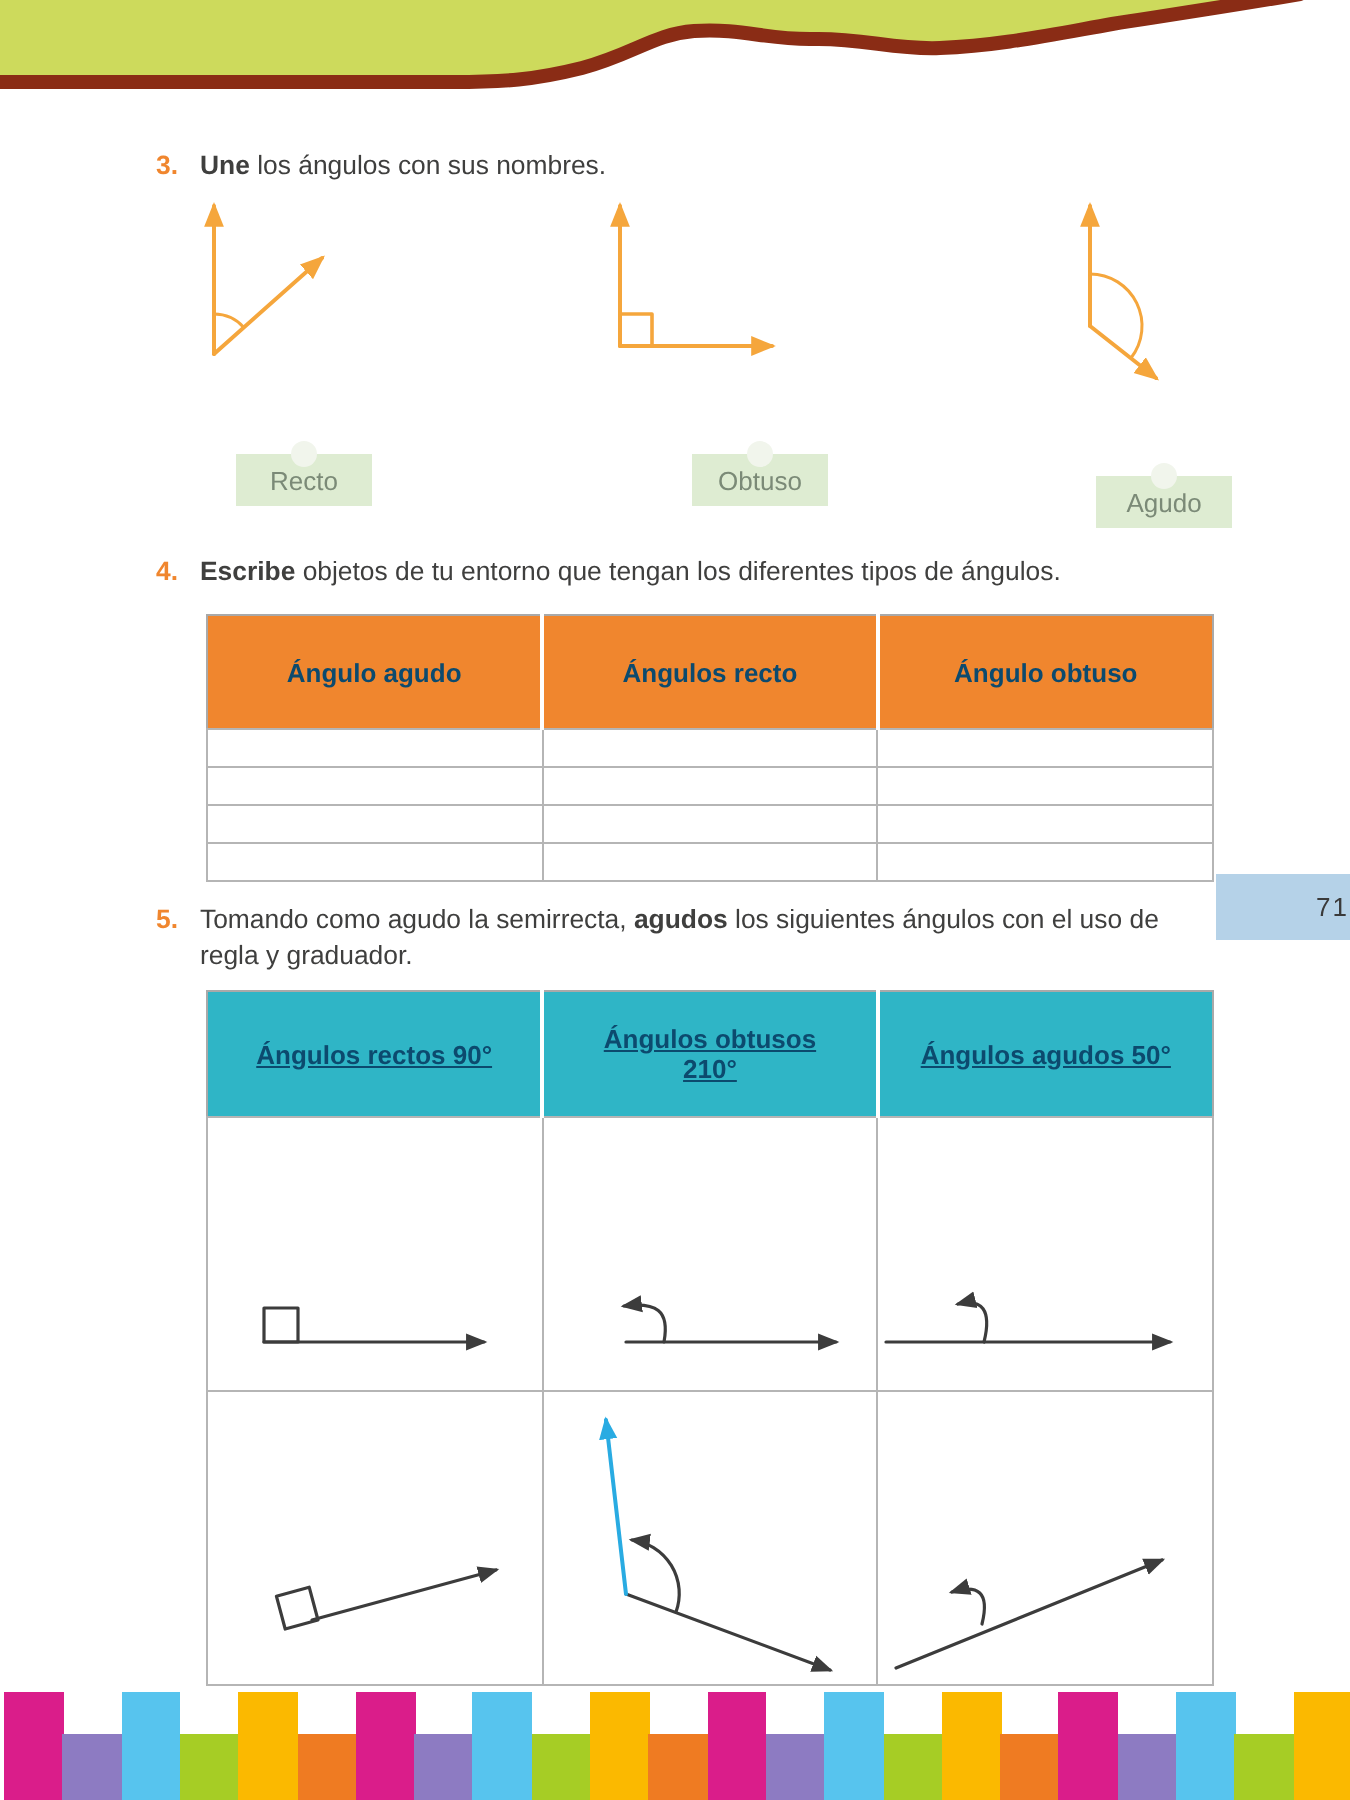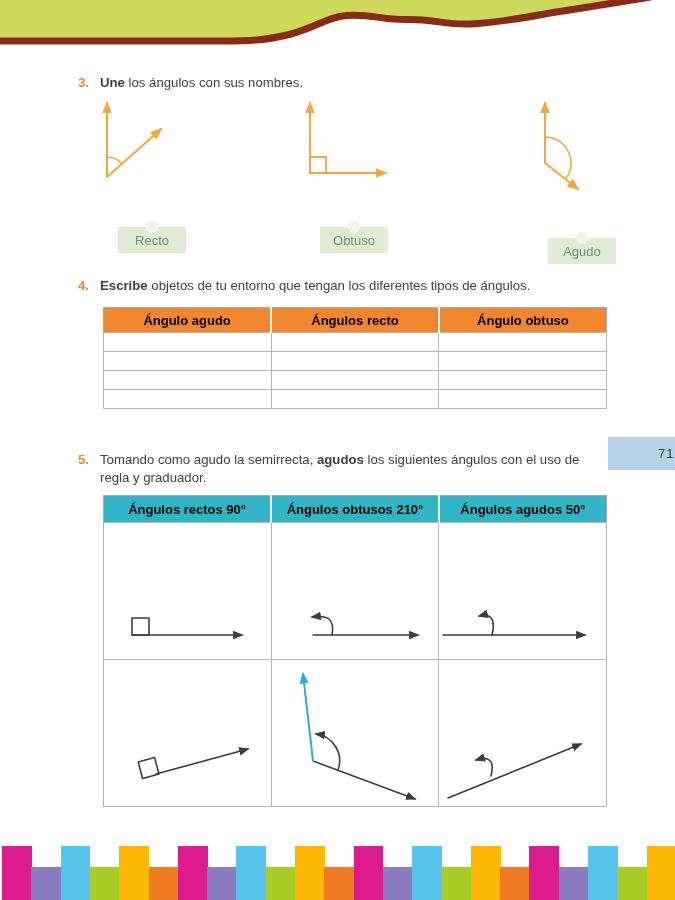--- a/index.html
+++ b/index.html
@@ -54,30 +54,30 @@
   }
 
   
   .wtable{
     position:absolute;left:103px;width:504px;
     border-collapse:collapse;table-layout:fixed;
     font-size:12.5px;color:#4a4a49;
     border:1px solid #a9a9a9;
   }
   .wtable th{
-    font-size:13px;font-weight:bold;color:#000000;
-    padding:0;text-align:center;vertical-align:middle;
+    font-size:13px;font-weight:bold;color:#0c4a6e;
+    padding:16px;text-align:center;vertical-align:middle;
   }
   .wtable th + th{border-left:2px solid #ffffff;}
   .wtable td{
     border:1px solid #b5b5b5;padding:0;text-align:center;vertical-align:middle;
   }
   #table4 th{background:var(--accent-orange);height:24px;}
   #table4 td{height:18px;}
-  #table5 th{background:var(--teal);height:26px;}
+  #table5 th{background:var(--teal);height:26px;text-decoration:underline;}
   #table5 td{height:136px;}
   #table5 tr:last-child td{height:146px;}
 
   
   .badge{
     position:absolute;left:608px;top:437px;width:67px;height:33px;
     background:var(--badge-blue);
     display:flex;align-items:center;
     font-size:13px;color:#3a3a3a;padding-left:40px;
   }
@@ -133,21 +133,21 @@
     </defs>
     <path class="stroke-o" d="M17,70 L17,10" marker-end="url(#mO3)"></path>
     <path class="stroke-o" d="M17,70 L50,96" marker-end="url(#mO3)"></path>
     <path class="stroke-o" style="stroke-width:1.5" d="M17,44 A26,26 0 0 1 37.5,86"></path>
   </svg>
 
   <div class="chip" style="left:98px;top:227px">
     <span class="notch"></span>
     <span>Recto</span>
   </div>
-  <div class="chip" style="left:300px;top:227px">
+  <div class="chip" style="left:326px;top:227px">
     <span class="notch"></span>
     <span>Obtuso</span>
   </div>
   <div class="chip" style="left:528px;top:238px">
     <span class="notch"></span>
     <span>Agudo</span>
   </div>
 
   <div class="heading" style="top:277px">
     <span class="num">4.</span>

